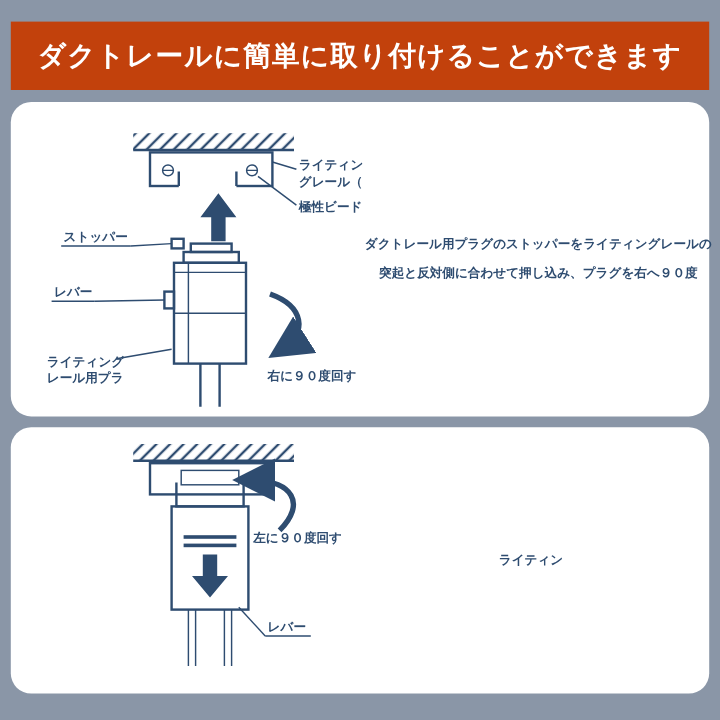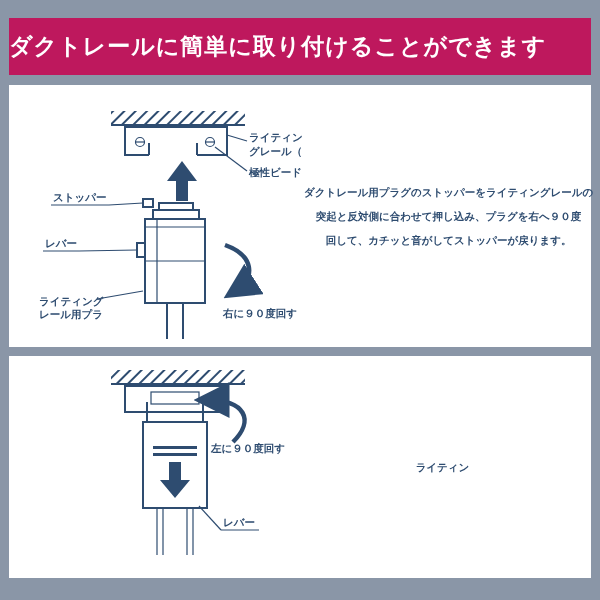--- a/index.html
+++ b/index.html
@@ -6,30 +6,30 @@
   html,body { width:600px; height:600px; }
   body { font-family:"DejaVu Sans","Liberation Sans",sans-serif; }
   .page {
     width:600px; height:600px;
     background:#8a96a7;
     padding:18px 9px 9px;
     overflow:hidden;
   }
   .header {
     height:57px;
-    background:#be185d;
+    background:#c2410c;
     color:#ffffff;
-    display:flex; align-items:center; 
+    display:flex; align-items:center; justify-content:center;
     font-size:23px; font-weight:bold; letter-spacing:1px;
     font-family:"DejaVu Serif","Liberation Serif",serif;
     white-space:nowrap;
   }
   .panel {
     background:#ffffff;
-    display:flex; align-items:center;
+    display:flex; align-items:center;border-radius:17px;
   }
   .panel-top { height:262px; margin-top:10px; }
   .panel-bottom { height:222px; margin-top:9px; }
   .diagram { flex:0 0 295px; display:block; }
   .instruction {
     flex:1;
     color:#2e4c70;
     font-weight:bold;
     font-size:10.5px;
     text-align:center;
@@ -132,21 +132,20 @@
 
       <g>
         <path class="fat" d="M216,160 C244,170 248,192 226,206" marker-end="url(#ahTop)"></path>
         <text x="214" y="232">右に９０度回す</text>
       </g>
     </svg>
 
     <div class="instruction">
       <div class="iline">ダクトレール用プラグのストッパーをライティングレールの</div>
       <div class="iline">突起と反対側に合わせて押し込み、プラグを右へ９０度</div>
-      <div class="iline">回して、カチッと音がしてストッパーが戻ります。</div>
     </div>
   </div>
 
   <div class="panel panel-bottom">
 
     <svg class="diagram" viewBox="0 0 295 235" width="295" height="235" xmlns="http://www.w3.org/2000/svg">
       <defs>
         <pattern id="hatchBot" width="8" height="12" patternUnits="userSpaceOnUse" patternTransform="rotate(45)">
           <line x1="4" y1="0" x2="4" y2="12" stroke="#2e4c70" stroke-width="2"></line>
         </pattern>

